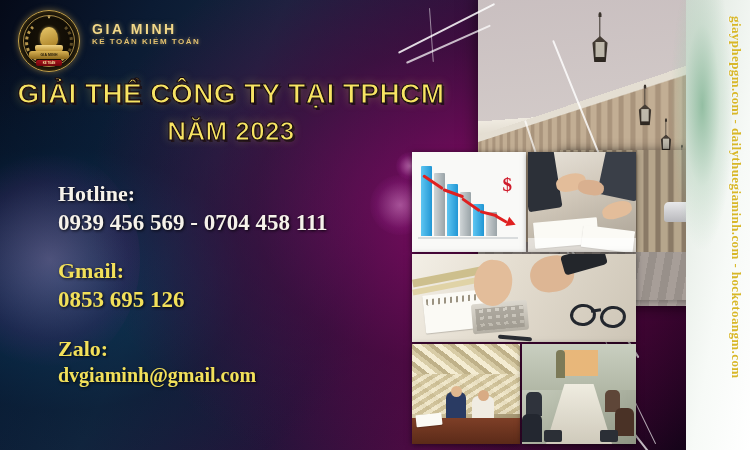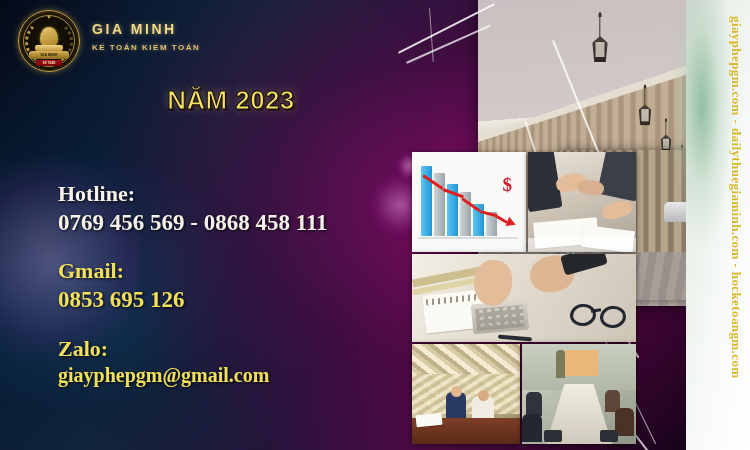--- a/index.html
+++ b/index.html
@@ -53,21 +53,21 @@
   .logo-star { position:absolute; left:29px; top:5px; width:4px; height:4px; background:#e6c878;
     clip-path:polygon(50% 0,61% 35%,98% 35%,68% 57%,79% 91%,50% 70%,21% 91%,32% 57%,2% 35%,39% 35%); }
 
   .brand { position:absolute; left:92px; top:21px; }
   .brand-name {
     font-size:14px; font-weight:bold; letter-spacing:2.6px;
     color:#f2d888; text-shadow:0 0 5px rgba(230,198,110,.55);
     font-family:"Liberation Sans", sans-serif;
   }
   .brand-sub {
-    margin-top:6px; font-size:8px; font-weight:bold; letter-spacing:1.5px;
+    font-size:8px; font-weight:bold; letter-spacing:1.5px;
     color:#e0bf6e; text-shadow:0 0 4px rgba(220,190,110,.45);
   }
 
   
   .headline { position:absolute; left:0; top:78px; width:462px; text-align:center; }
   .headline .l1, .headline .l2 {
     font-weight:bold; color:#f7e463; letter-spacing:.4px; line-height:1.12;
     -webkit-text-stroke:1.1px #160a12;
     text-shadow:0 0 10px rgba(247,228,99,.35), 2px 2px 0 rgba(20,6,18,.85);
     font-family:"Liberation Sans", sans-serif;
@@ -267,35 +267,36 @@
     <div class="logo-banner">GIA MINH</div>
     <div class="logo-sub">KẾ TOÁN</div>
   </div>
 
   <div class="brand">
     <div class="brand-name">GIA MINH</div>
     <div class="brand-sub">KẾ TOÁN KIỂM TOÁN</div>
   </div>
 
   <div class="headline">
+    <div class="l1">GIẢI THỂ CÔNG TY TẠI TPHCM</div>
     <div class="l2">NĂM 2023</div>
   </div>
 
   <div class="contact">
     <div class="c-group">
       <div class="c-label white">Hotline:</div>
-      <div class="c-value white">0769 456 569 - 0868 458 111</div>
+      <div class="c-value white">0939 456 569 - 0704 458 111</div>
     </div>
     <div class="c-group">
       <div class="c-label yellow">Gmail:</div>
       <div class="c-value yellow">0853 695 126</div>
     </div>
     <div class="c-group">
       <div class="c-label yellow">Zalo:</div>
-      <div class="c-value yellow small">giayphepgm@gmail.com</div>
+      <div class="c-value yellow small">dvgiaminh@gmail.com</div>
     </div>
   </div>
 
   <div class="collage">
 
     <div class="tile t-chart">
       <div class="chart-base"></div>
       <div class="bars">
         <div class="bar" style="left:0px;  height:70px;"></div>
         <div class="bar gray" style="left:13px; height:63px;"></div>

